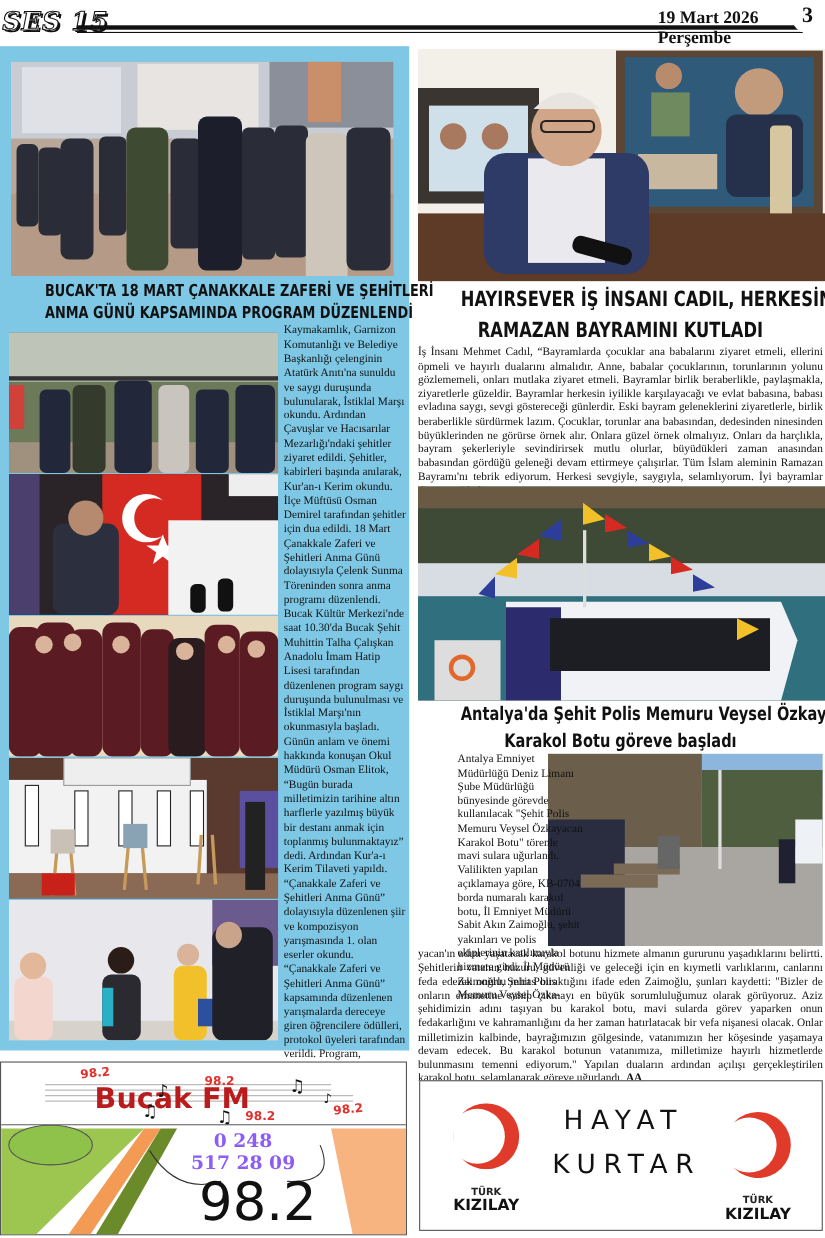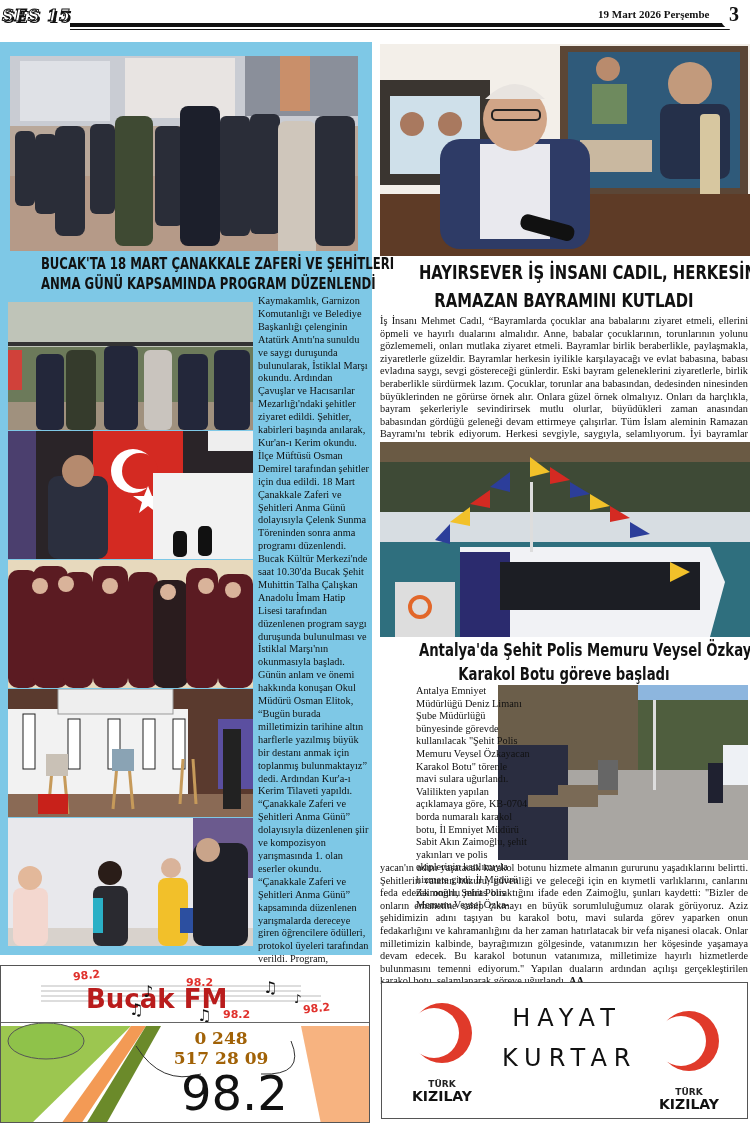--- a/index.html
+++ b/index.html
@@ -1,24 +1,24 @@
 <!DOCTYPE html>
 <html><head>
 <meta charset="utf-8">
 <style>
   * { box-sizing: border-box; margin: 0; padding: 0; }
   html, body { width: 750px; height: 1125px; background: #ffffff; overflow: hidden; }
   body { position: relative; font-family: "DejaVu Serif", "Liberation Serif", serif; color: #111; }
 
   
   .masthead { position: absolute; left: 0; top: 0; width: 750px; height: 36px; }
-  .masthead .brand { position: absolute; left: 2px; top: 6px; font-family: "DejaVu Serif", serif; font-weight: 900; font-size: 16px; letter-spacing: 1px; color: #fff; -webkit-text-stroke: 1px #111; text-shadow: 2px 2px 0 #111; font-style: italic; }
+  .masthead .brand { position: absolute; left: 2px; top: 6px; font-family: "DejaVu Serif", serif; font-weight: 900; font-size: 23px; letter-spacing: 1px; color: #fff; -webkit-text-stroke: 1px #111; text-shadow: 2px 2px 0 #111; font-style: italic; }
   .masthead .rule { position: absolute; left: 70px; top: 23px; width: 660px; height: 4px; background: #111; }
   .masthead .rule2 { position: absolute; left: 70px; top: 29px; width: 660px; height: 1px; background: #111; }
-  .masthead .date { position: absolute; left: 598px; top: 8px; font-family: "Liberation Serif", serif; font-size: 11px; font-weight: bold; }
+  .masthead .date { position: absolute; left: 598px; top: 8px; font-family: "Liberation Serif", serif; font-size: 16px; font-weight: bold; }
   .masthead .pagenum { position: absolute; left: 720px; top: 2px; width: 28px; height: 28px; border-radius: 0 0 14px 14px; background: #fff; font-family: "Liberation Serif", serif; font-weight: bold; font-size: 20px; text-align: center; line-height: 24px; }
 
   
   .left-panel { position: absolute; left: 0; top: 42px; width: 372px; height: 913px; background: #7ec8e6; }
   .photo { position: absolute; overflow: hidden; }
   .left-panel .headline { position: absolute; left: 0; top: 212px; width: 372px; text-align: center; font-family: "DejaVu Sans", "Liberation Sans", sans-serif; font-weight: 900; font-size: 15px; line-height: 20px; transform: scaleX(0.78); transform-origin: center; letter-spacing: 0; white-space: nowrap; }
   .left-panel .body-text { position: absolute; left: 258px; top: 253px; width: 112px; font-family: "Liberation Serif", serif; font-size: 10.3px; line-height: 12.9px; color: #111; }
   .byline { font-weight: bold; }
 
   
@@ -28,21 +28,21 @@
   .para { position: absolute; font-family: "Liberation Serif", serif; font-size: 10.3px; line-height: 12.6px; color: #111; text-align: justify; }
 
   
   .ad-fm { position: absolute; left: 0; top: 965px; width: 370px; height: 158px; border: 1px solid #555; background: #fff; overflow: hidden; }
   .ad-kizilay { position: absolute; left: 381px; top: 982px; width: 367px; height: 137px; border: 1px solid #555; background: #fff; overflow: hidden; }
 
   .fm-title { position: absolute; left: 85px; top: 18px; font-family: "DejaVu Sans", sans-serif; font-weight: bold; font-size: 26px; color: #b91c1c; }
   .fm-small { position: absolute; font-family: "DejaVu Sans", sans-serif; font-weight: bold; font-size: 11px; color: #e0312c; }
   .fm-note { position: absolute; font-size: 16px; color: #111; }
   .fm-divider { position: absolute; left: 0; top: 56px; width: 370px; height: 1px; background: #666; }
-  .fm-phone { position: absolute; left: 145px; top: 62px; width: 150px; text-align: center; font-family: "DejaVu Serif", serif; font-weight: bold; font-size: 17px; line-height: 20px; color: #a16207; }
+  .fm-phone { position: absolute; left: 145px; top: 62px; width: 150px; text-align: center; font-family: "DejaVu Serif", serif; font-weight: bold; font-size: 17px; line-height: 20px; color: #8b5cf6; }
   .fm-freq { position: absolute; left: 180px; top: 100px; font-family: "DejaVu Sans", sans-serif; font-size: 48px; color: #111; line-height: 54px; }
 
   .kz-slogan { position: absolute; left: 120px; top: 15px; width: 130px; text-align: center; font-family: "DejaVu Sans", "Liberation Sans", sans-serif; font-size: 24px; line-height: 40px; letter-spacing: 7px; color: #111; }
   .kz-logo { position: absolute; width: 70px; text-align: center; }
   .kz-logo .crescent { position: relative; width: 60px; height: 60px; margin: 0 auto; }
   .kz-logo .turk { font-family: "DejaVu Sans", sans-serif; font-weight: bold; font-size: 9px; color: #222; margin-top: 16px; }
   .kz-logo .kizilay { font-family: "DejaVu Sans", sans-serif; font-weight: bold; font-size: 14px; color: #111; line-height: 15px; }
 </style>
 </head>
 <body>

